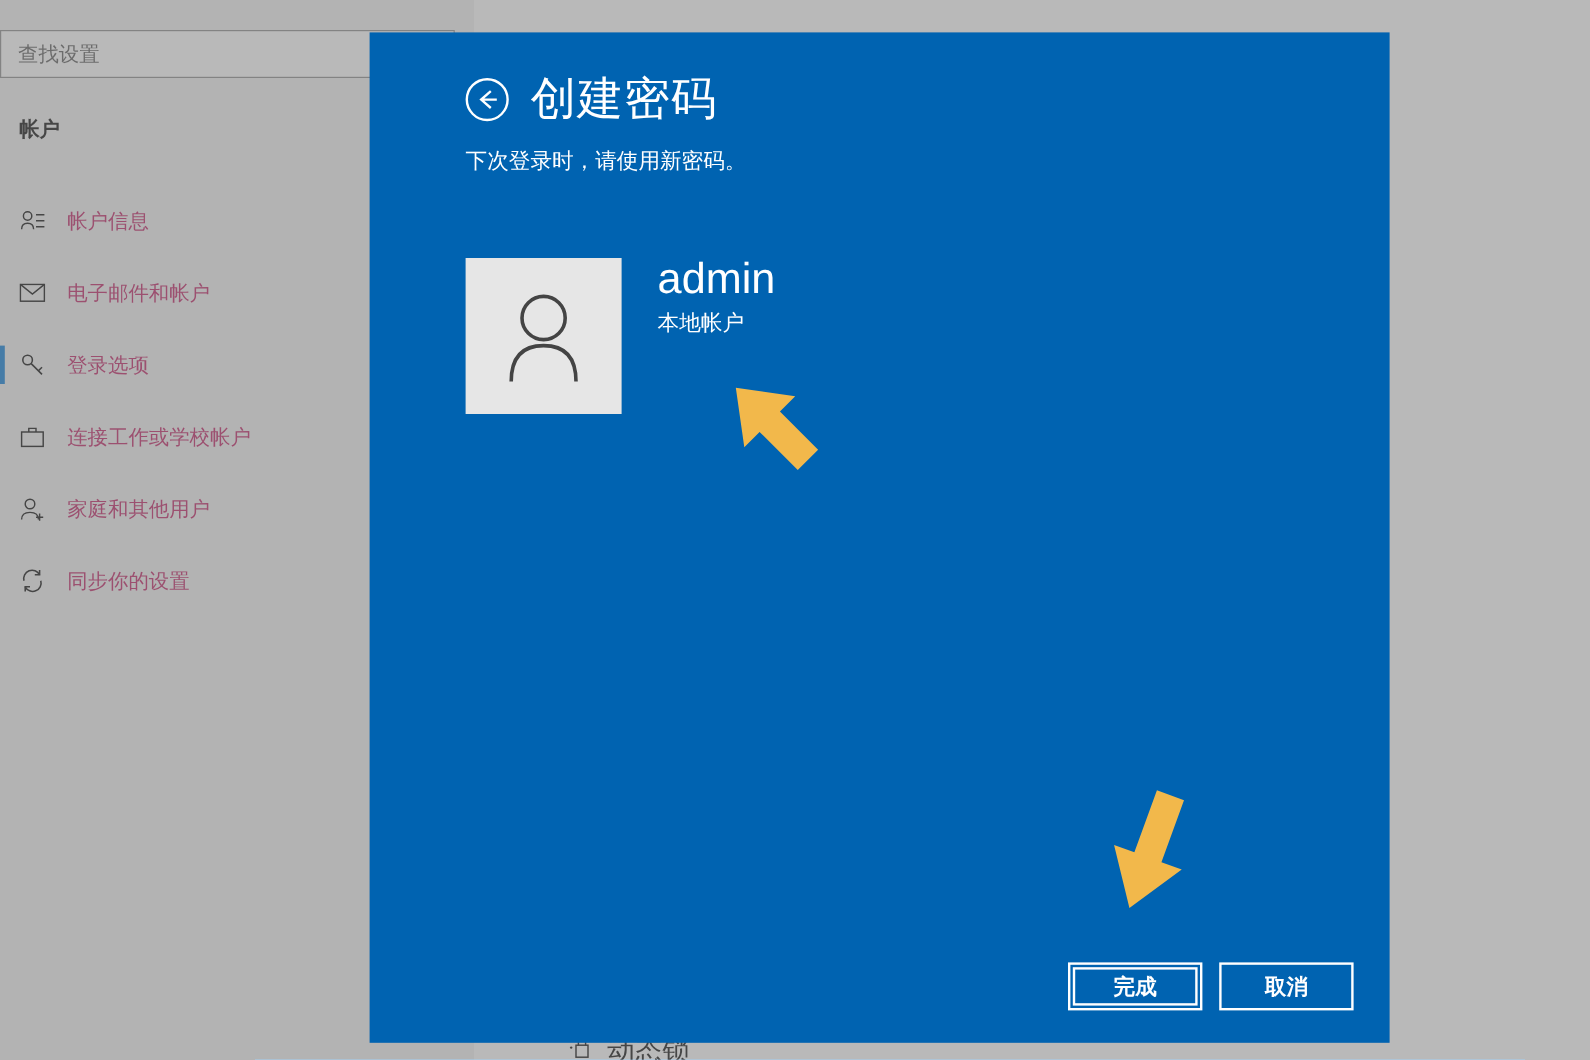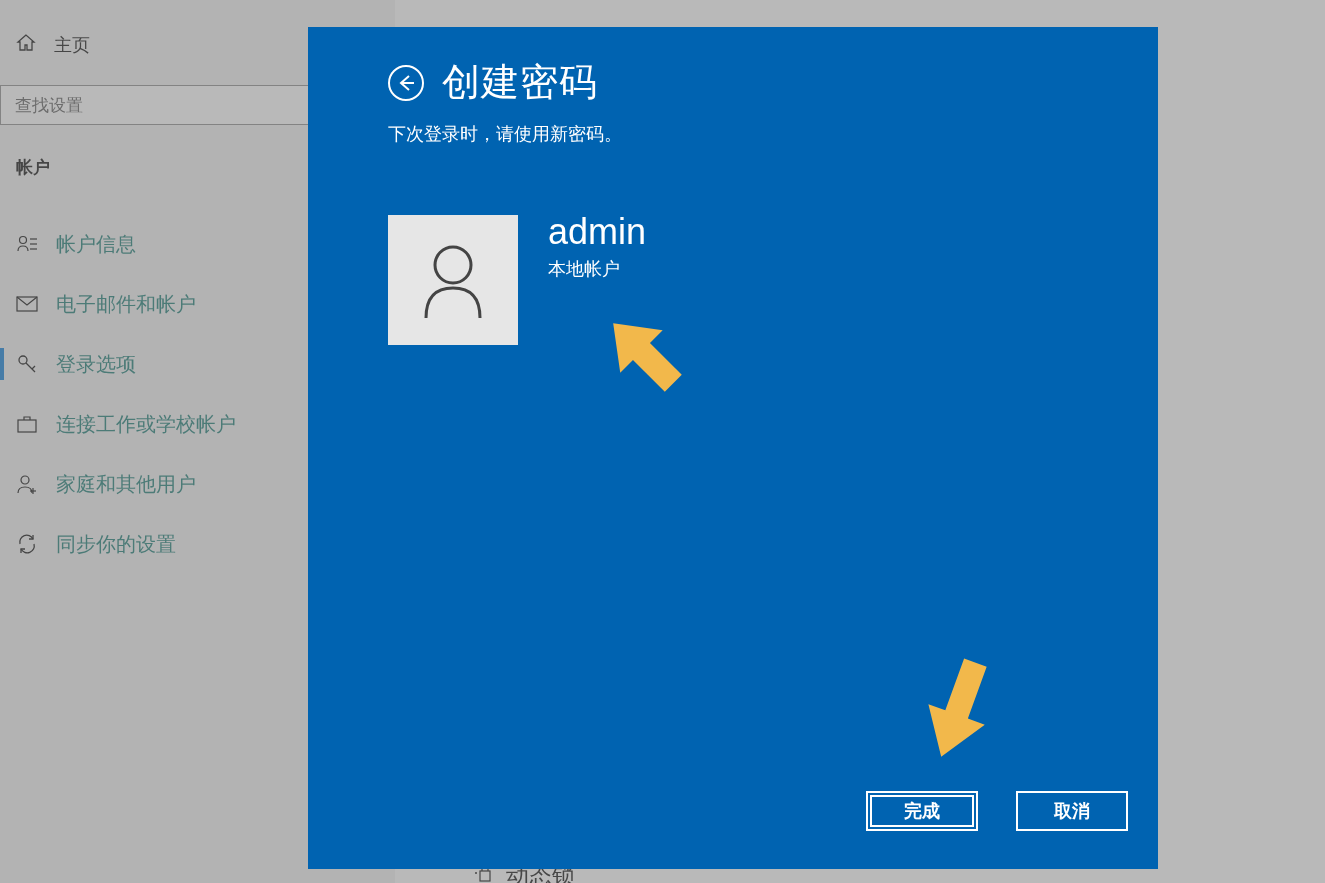--- a/index.html
+++ b/index.html
@@ -61,21 +61,21 @@
       height: 60px;
       position: relative;
     }
     .nav-item.selected::before {
       content: "";
       position: absolute;
       left: 0; top: 14px;
       width: 4px; height: 32px;
       background: #0078d7;
     }
-    .nav-item .label { font-size: 20px; color: #0f766e; }
+    .nav-item .label { font-size: 17px; color: #be185d; }
     .nav-item .icon-slot { width: 22px; height: 22px; display: flex; align-items:center; justify-content:center; }
 
     .main-bg {
       position: absolute;
       left: 395px; top: 0;
       width: 930px; height: 883px;
       background: #fff;
     }
     .partial-text {
       position: absolute;
@@ -136,24 +136,24 @@
       font-weight: 300;
       color: #fff;
       margin-top: -4px;
     }
     .user-type {
       font-size: 18px;
       margin-top: 4px;
     }
     .button-row {
       position: absolute;
-      bottom: 38px;
+      bottom: 27px;
       right: 30px;
       display: flex;
-      gap: 38px;
+      gap: 14px;
     }
     .btn {
       width: 112px;
       height: 40px;
       border: 2px solid #fff;
       background: transparent;
       color: #fff;
       font-size: 18px;
       display:flex; align-items:center; justify-content:center;
       font-family: inherit;
@@ -167,28 +167,20 @@
 
     .arrow {
       position: absolute;
       z-index: 20;
     }
   </style>
 </head>
 <body>
 
 <div class="sidebar">
-  <div class="home-row">
-    <span class="icon-slot">
-      <svg width="20" height="20" viewBox="0 0 20 20">
-          <path d="M10 2 L2 9 L4 9 L4 17 L9 17 L9 12 L11 12 L11 17 L16 17 L16 9 L18 9 Z" fill="none" stroke="#000" stroke-width="1.3"></path>
-        </svg>
-    </span>
-    <span class="label">主页</span>
-  </div>
 
   <div class="search-box">
     <span class="ph">查找设置</span>
   </div>
 
   <div class="section-title">帐户</div>
 
   <div class="nav-item">
     <span class="icon-slot">
       <svg width="22" height="22" viewBox="0 0 22 22">

